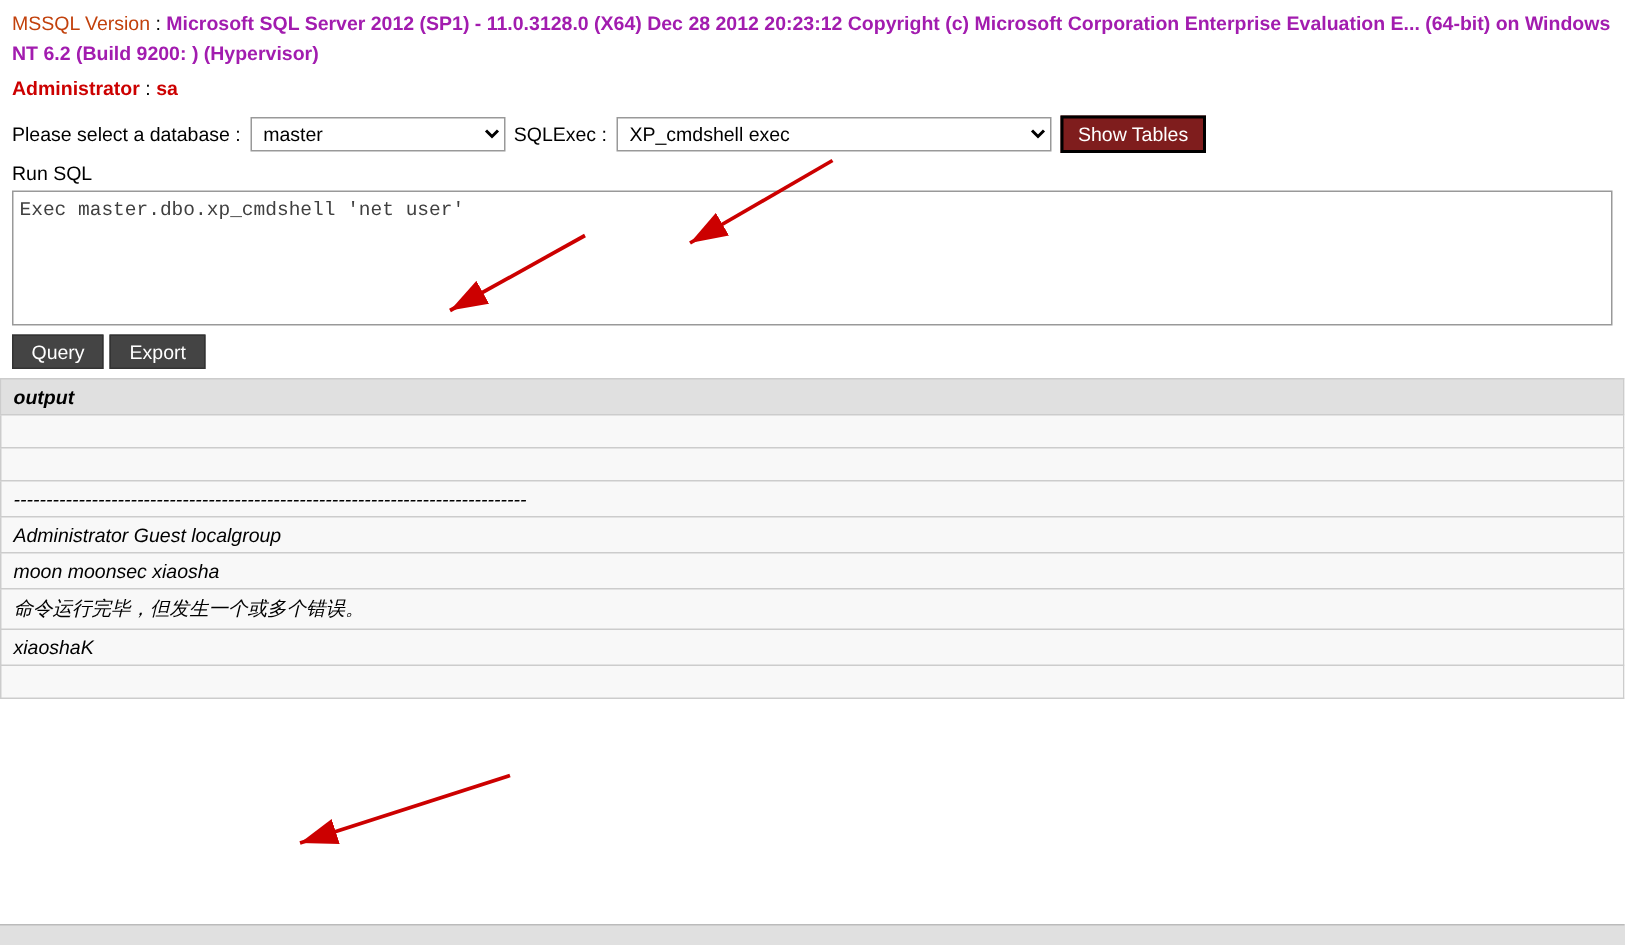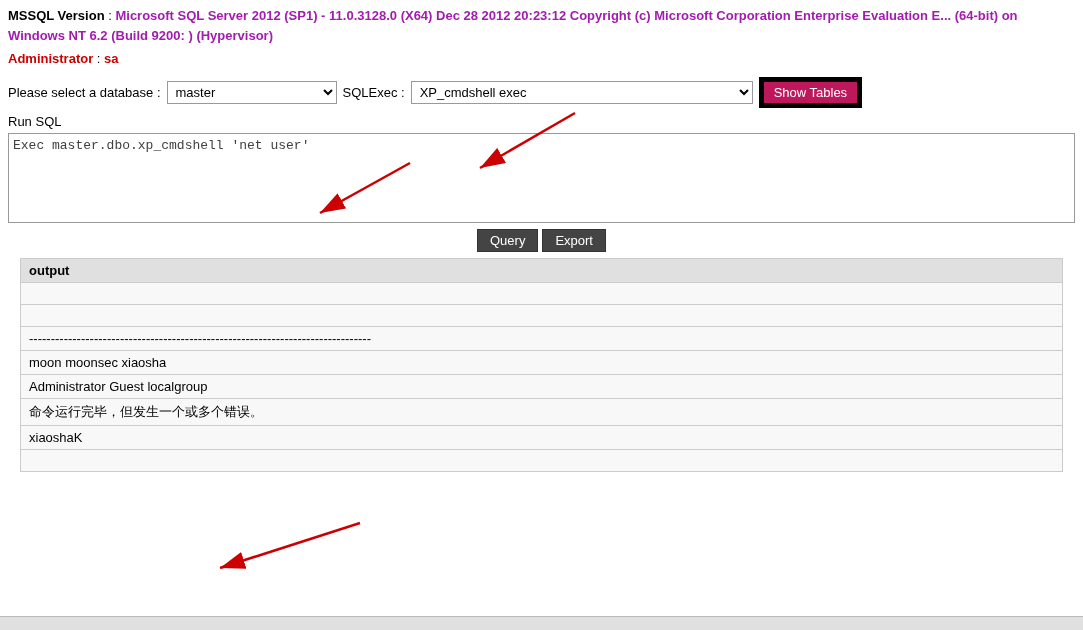--- a/index.html
+++ b/index.html
@@ -10,22 +10,22 @@
       color: #000;
       width: 1083px;
       min-height: 630px;
       overflow-x: hidden;
     }
     .header {
       padding: 6px 8px 2px 8px;
       line-height: 1.5;
     }
     .mssql-label {
-      color: #000000;
-      font-weight: bold;
+      color: #c2410c;
+      font-weight: normal;
       text-align: right;
     }
     .header-text {
       font-weight: bold;
       color: #a21caf;
     }
     .srv-role-value {
       color: #cc0000;
       font-weight: bold;
     }
@@ -42,26 +42,26 @@
       border: 1px solid #999;
       background: #fff;
       padding: 2px 4px;
       font-size: 13px;
       cursor: pointer;
     }
     #db-select {
       width: 170px;
     }
     #sqlexec-select {
-      width: 342px;
+      width: 290px;
     }
     .show-tables-btn {
-      background: #be185d;
+      background: #7f1d1d;
       color: #fff;
-      border: 5px solid #000000;
+      border: 2px solid #000000;
       padding: 3px 10px;
       font-size: 13px;
       cursor: pointer;
       font-weight: normal;
     }
     .run-sql-label {
       padding: 0 8px 4px 8px;
       font-size: 13px;
     }
     .sql-textarea {
@@ -73,21 +73,20 @@
       font-family: Liberation Mono, monospace;
       font-size: 13px;
       padding: 4px;
       resize: none;
       color: #404040;
     }
     .action-buttons {
       display: flex;
       gap: 4px;
       padding: 6px 8px;
-      justify-content: center;
     }
     .query-btn, .export-btn {
       background: #444;
       color: #fff;
       border: 1px solid #333;
       padding: 3px 12px;
       font-size: 13px;
       cursor: pointer;
     }
     .output-table {
@@ -160,21 +159,21 @@
 
   <div class="run-sql-label">Run SQL</div>
 
   <textarea class="sql-textarea" style="">Exec master.dbo.xp_cmdshell 'net user'</textarea>
 
   <div class="action-buttons">
     <button class="query-btn">Query</button>
     <button class="export-btn">Export</button>
   </div>
 
-  <div style="position:relative; margin: 0 20px;">
+  <div style="position:relative; margin: 0 0; font-style: italic;">
 
     <svg style="position:absolute; top:-195px; left:0; width:620px; height:250px; pointer-events:none; z-index:10;">
 
       <defs>
         <marker id="arrowhead1" markerWidth="10" markerHeight="7" refX="10" refY="3.5" orient="auto">
           <polygon points="0 0, 10 3.5, 0 7" fill="#cc0000"></polygon>
         </marker>
         <marker id="arrowhead2" markerWidth="10" markerHeight="7" refX="10" refY="3.5" orient="auto">
           <polygon points="0 0, 10 3.5, 0 7" fill="#cc0000"></polygon>
         </marker>
@@ -193,24 +192,24 @@
       <tr>
         <td class="empty-cell data-cell"></td>
       </tr>
       <tr>
         <td class="empty-cell data-cell"></td>
       </tr>
       <tr>
         <td class="data-cell">-------------------------------------------------------------------------------</td>
       </tr>
       <tr>
+        <td class="data-cell">Administrator Guest localgroup</td>
+      </tr>
+      <tr>
         <td class="data-cell">moon moonsec xiaosha</td>
-      </tr>
-      <tr>
-        <td class="data-cell">Administrator Guest localgroup</td>
       </tr>
       <tr>
         <td class="data-cell">命令运行完毕，但发生一个或多个错误。</td>
       </tr>
       <tr>
         <td class="data-cell">xiaoshaK</td>
       </tr>
       <tr>
         <td class="empty-cell data-cell"></td>
       </tr>

